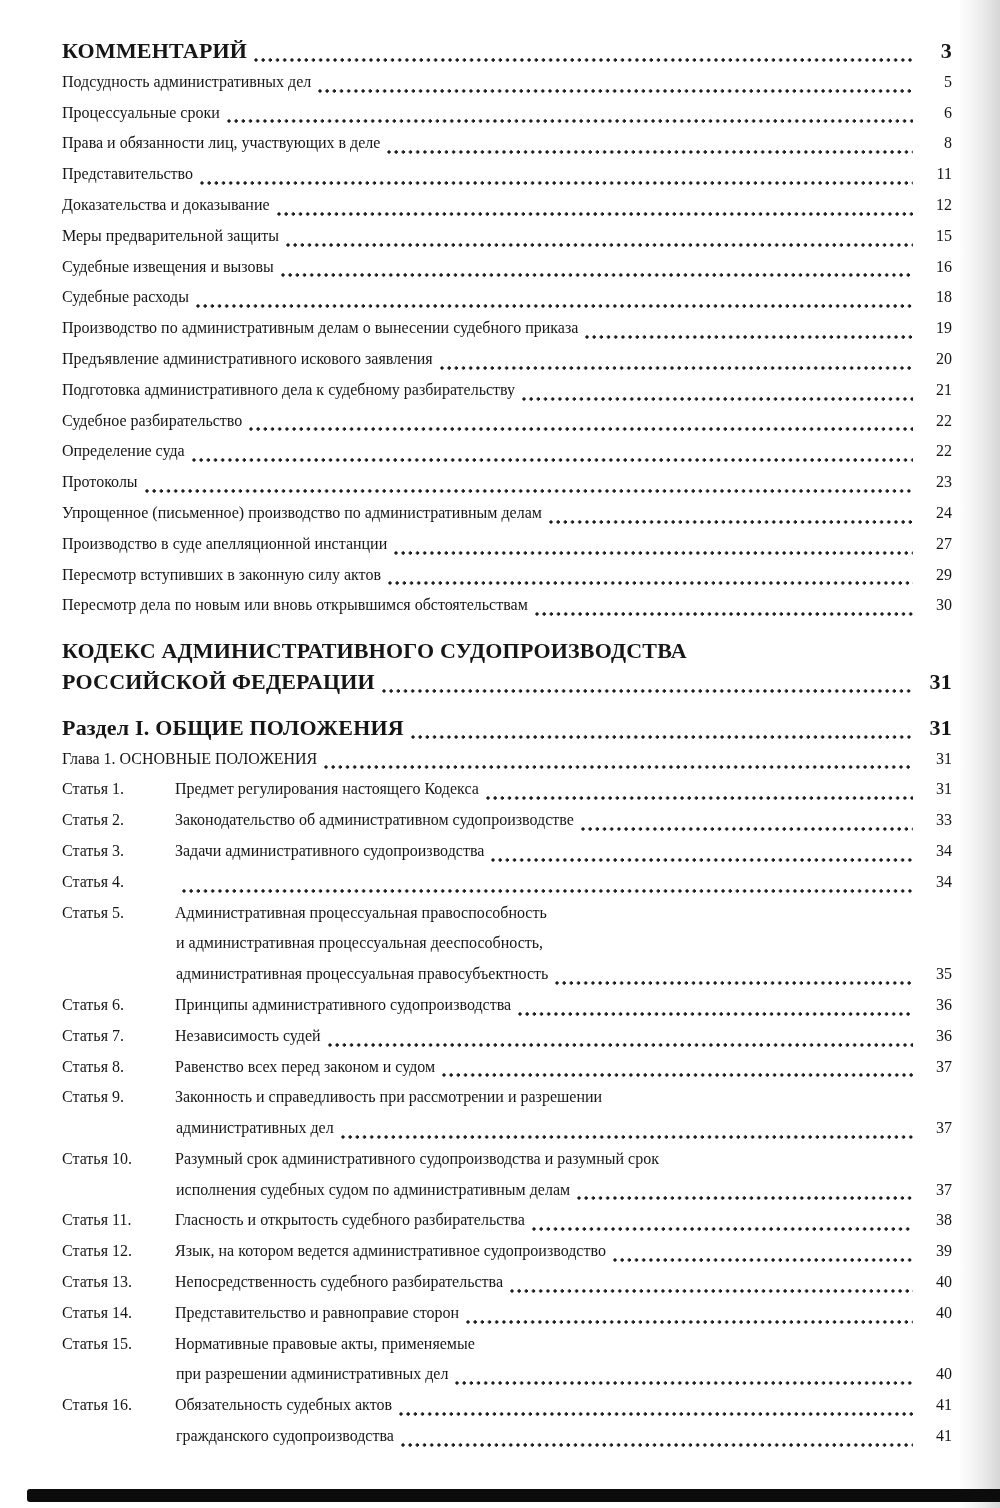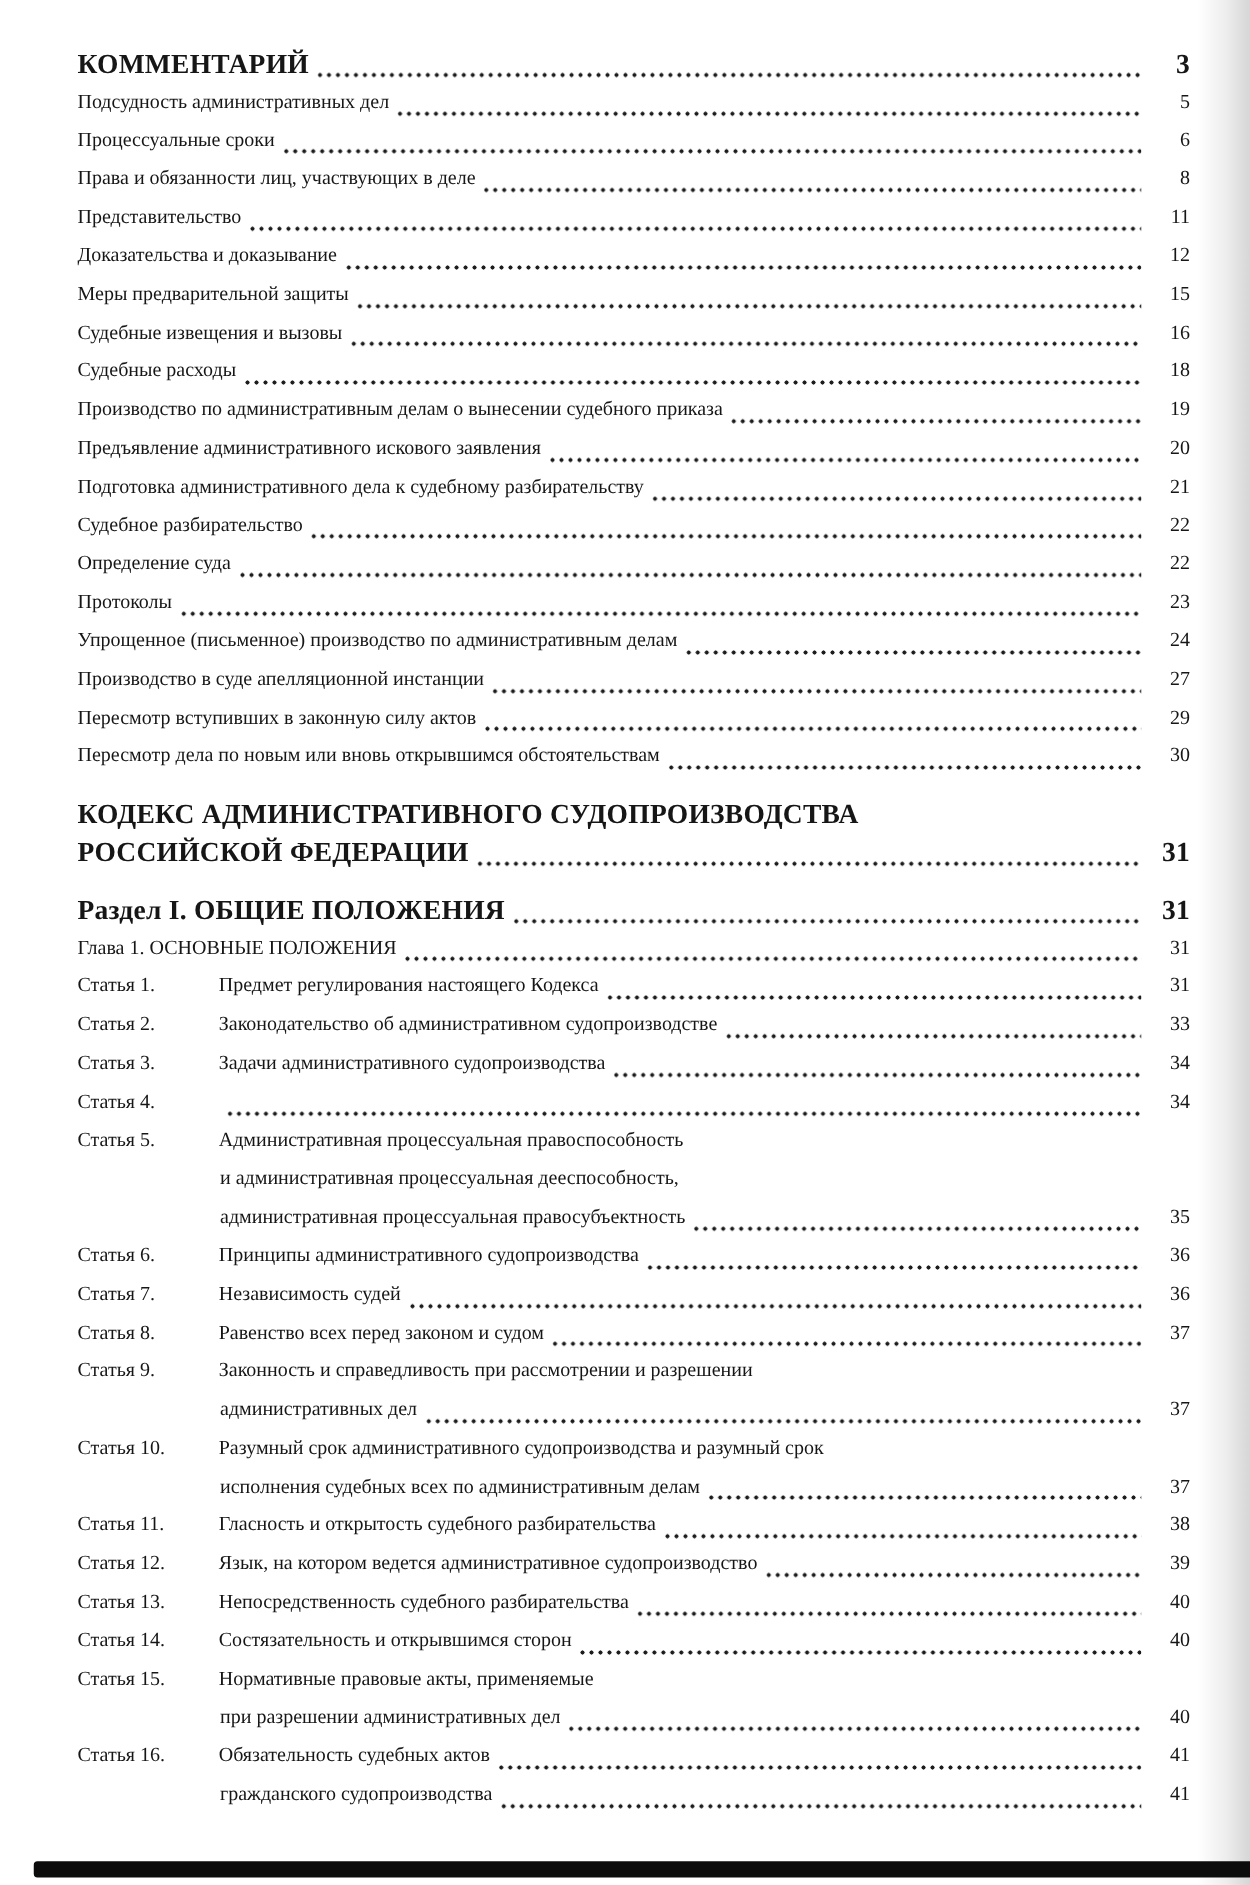--- a/index.html
+++ b/index.html
@@ -331,21 +331,21 @@
             <span class="dots"></span>
             <span class="page-num">37</span>
           </div>
         </div>
         <div class="toc-entry">
           <div class="toc-line">
             <span class="prefix">Статья 10.</span>
             <span class="title">Разумный срок административного судопроизводства и разумный срок</span>
           </div>
           <div class="toc-line cont">
-            <span class="title">исполнения судебных всех по административным делам</span>
+            <span class="title">исполнения судебных судом по административным делам</span>
             <span class="dots"></span>
             <span class="page-num">37</span>
           </div>
         </div>
         <div class="toc-entry">
           <div class="toc-line">
             <span class="prefix">Статья 11.</span>
             <span class="title">Гласность и открытость судебного разбирательства</span>
             <span class="dots"></span>
             <span class="page-num">38</span>
@@ -363,21 +363,21 @@
           <div class="toc-line">
             <span class="prefix">Статья 13.</span>
             <span class="title">Непосредственность судебного разбирательства</span>
             <span class="dots"></span>
             <span class="page-num">40</span>
           </div>
         </div>
         <div class="toc-entry">
           <div class="toc-line">
             <span class="prefix">Статья 14.</span>
-            <span class="title">Состязательность и открывшимся сторон</span>
+            <span class="title">Представительство и равноправие сторон</span>
             <span class="dots"></span>
             <span class="page-num">40</span>
           </div>
         </div>
         <div class="toc-entry">
           <div class="toc-line">
             <span class="prefix">Статья 15.</span>
             <span class="title">Нормативные правовые акты, применяемые</span>
           </div>
           <div class="toc-line cont">

